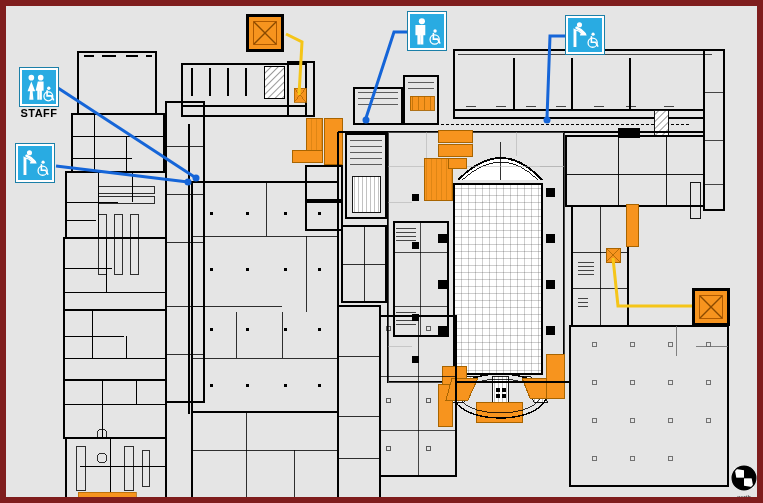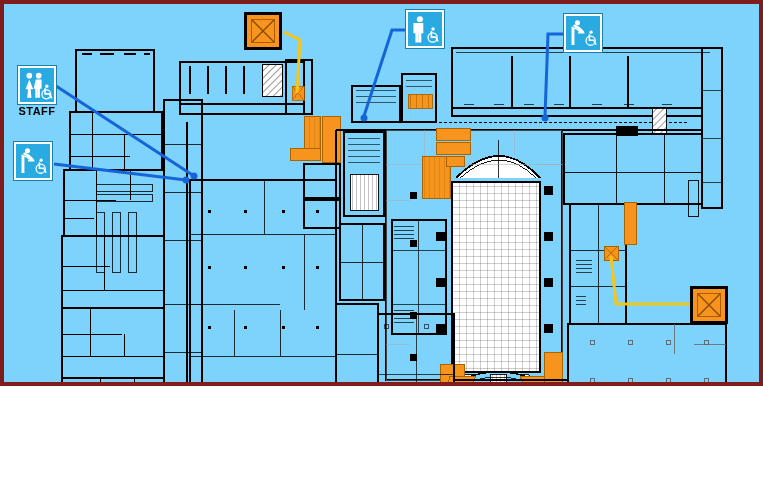--- a/index.html
+++ b/index.html
@@ -1,18 +1,18 @@
 <!DOCTYPE html>
 <html><head>
 <meta charset="utf-8">
 <style>
   html,body{margin:0;padding:0;background:#fff;}
   body{font-family:"Liberation Sans", sans-serif;}
-  #page{position:relative;width:763px;height:386px;background:#7dd3fc;
-        border:4px solid #7f1d1d;box-sizing:border-box;overflow:hidden;}
+  #page{position:relative;width:763px;height:503px;background:#e5e5e5;
+        border:6px solid #7f1d1d;box-sizing:border-box;overflow:hidden;}
   #plan{position:absolute;left:0;top:0;width:763px;height:503px;}
 
   
   .marker{position:absolute;}
   .icon-box{position:relative;width:38px;height:38px;background:#29abe2;
             border:2px solid #ffffff;box-sizing:border-box;
             box-shadow:0 0 0 1px #1b7fa8;}
   .icon-box svg{display:block;width:100%;height:100%;}
   .icon-label{text-align:center;font-size:11px;font-weight:bold;color:#000;
               letter-spacing:.5px;margin-top:1px;font-family:"Liberation Sans", sans-serif;}

